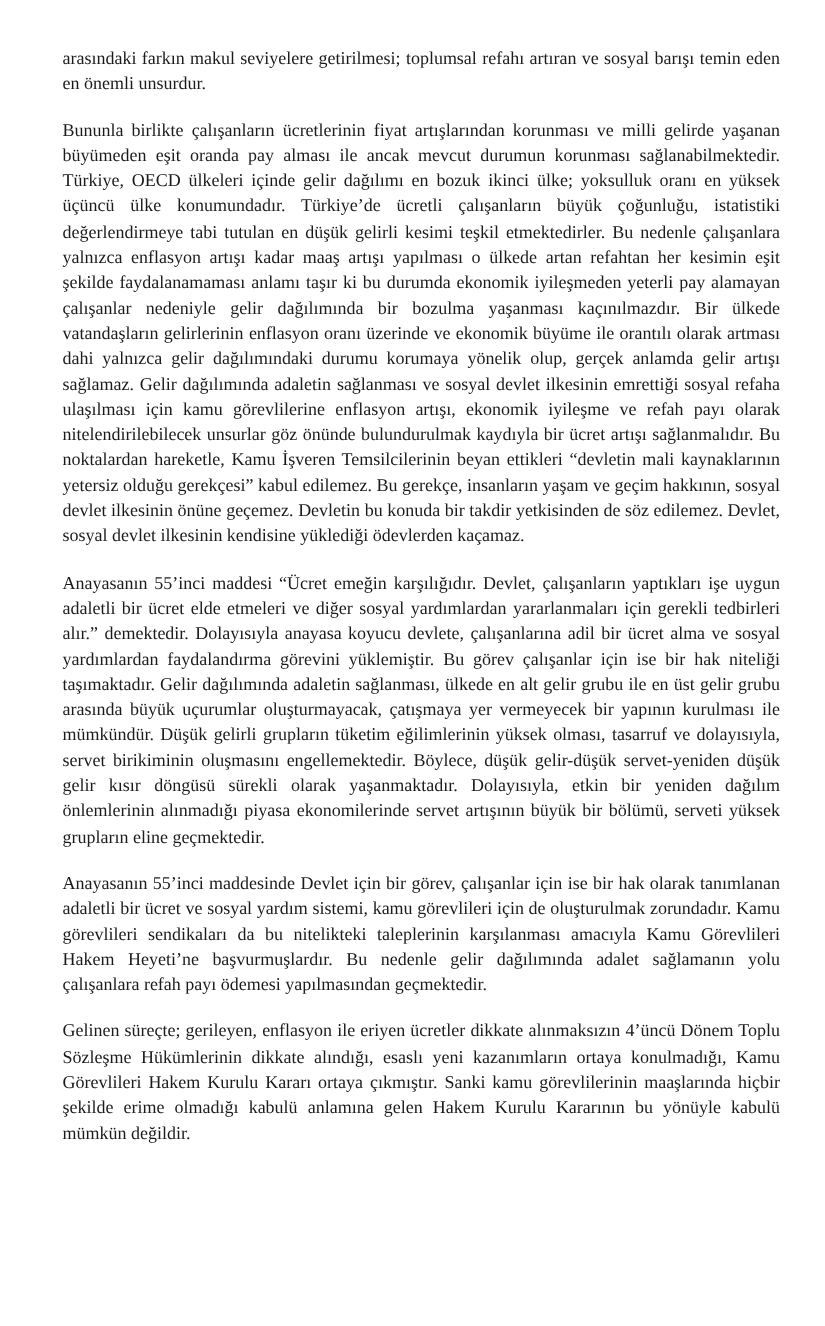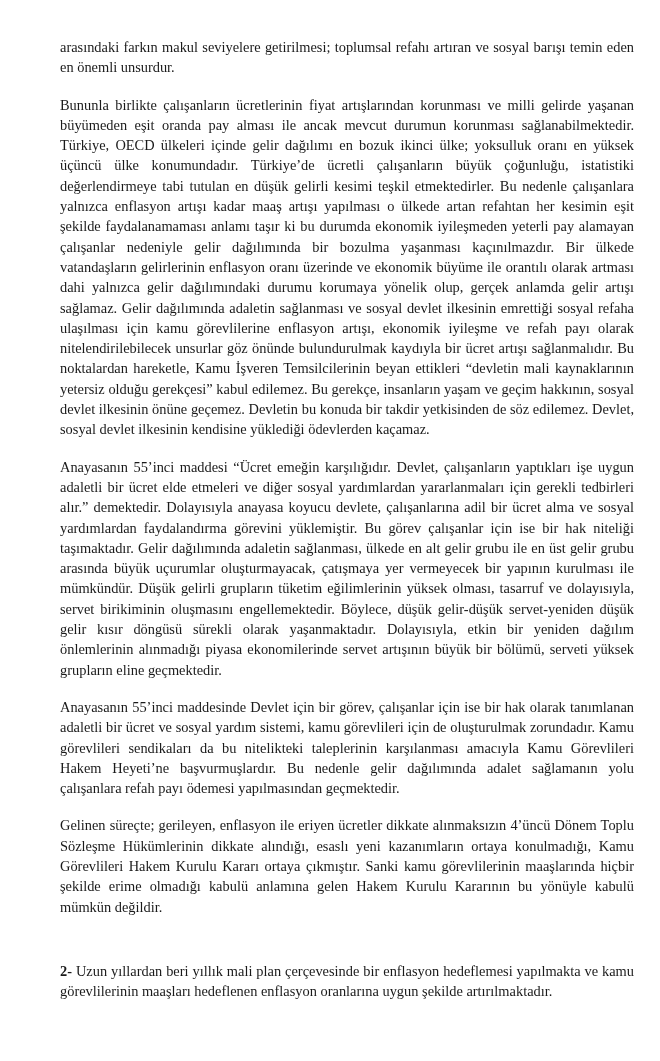--- a/index.html
+++ b/index.html
@@ -1,18 +1,18 @@
 <!DOCTYPE html>
 <html><head>
   <meta charset="utf-8">
   <style>
     html, body { margin: 0; padding: 0; background: #ffffff; }
     body { width: 660px; height: 1061px; overflow: hidden; position: relative; }
     .page {
-      position: absolute; left: 60px; top: 37px; width: 574px;
+      position: absolute; left: 50px; top: 37px; width: 574px;
       font-family: "Liberation Serif", "DejaVu Serif", serif;
       font-size: 14.4px; line-height: 20.3px; color: #1a1a1a;
       text-align: justify;
     }
     .page p { margin: 0; }
     .p-first { margin-bottom: 17px !important; }
     .p-gap { margin-bottom: 17px !important; }
     .p-item { margin-top: 44px !important; }
     .ul { text-decoration-thickness: 1px; text-underline-offset: 2px; }
     .num { font-weight: bold; }
@@ -24,14 +24,13 @@
   <p class="p-first">arasındaki farkın makul seviyelere getirilmesi; toplumsal refahı artıran ve sosyal barışı temin eden en önemli unsurdur.</p>
 
   <p class="p-gap"><span>Bununla birlikte çalışanların ücretlerinin fiyat artışlarından korunması ve milli gelirde yaşanan büyümeden eşit oranda pay alması ile ancak mevcut durumun korunması sağlanabilmektedir. Türkiye, OECD ülkeleri içinde gelir dağılımı en bozuk ikinci ülke; yoksulluk oranı en yüksek üçüncü ülke konumundadır. Türkiye’de ücretli çalışanların büyük çoğunluğu, istatistiki değerlendirmeye tabi tutulan en düşük gelirli kesimi teşkil etmektedirler. Bu nedenle çalışanlara yalnızca enflasyon artışı kadar maaş artışı yapılması o ülkede artan refahtan her kesimin eşit şekilde faydalanamaması anlamı taşır ki bu durumda ekonomik iyileşmeden yeterli pay alamayan çalışanlar nedeniyle gelir dağılımında bir bozulma yaşanması kaçınılmazdır. Bir ülkede vatandaşların gelirlerinin enflasyon oranı üzerinde ve ekonomik büyüme ile orantılı olarak artması dahi yalnızca gelir dağılımındaki durumu korumaya yönelik olup, gerçek anlamda gelir artışı sağlamaz. Gelir dağılımında adaletin sağlanması ve sosyal devlet ilkesinin emrettiği sosyal refaha ulaşılması için kamu görevlilerine enflasyon artışı, ekonomik iyileşme ve refah payı olarak nitelendirilebilecek unsurlar göz önünde bulundurulmak kaydıyla bir ücret artışı sağlanmalıdır. Bu noktalardan hareketle, Kamu İşveren Temsilcilerinin beyan ettikleri “devletin mali kaynakları</span><span class="ul">nın</span><span> yetersiz olduğu gerekçesi” kabul edilemez. Bu gerekç</span><span class="ul">e,</span><span> insanların yaşam ve geçim hakkının, sosyal devlet ilkesinin önüne geçemez. Devletin bu konuda bir takdir yetkisinden de söz edilemez. Devlet, sosyal devlet ilkesinin kendisine yüklediği ödevlerden kaçamaz.</span></p>
 
   <p class="p-gap">Anayasanın 55’inci maddesi “Ücret emeğin karşılığıdır. Devlet, çalışanların yaptıkları işe uygun adaletli bir ücret elde etmeleri ve diğer sosyal yardımlardan yararlanmaları için gerekli tedbirleri alır.” demektedir. Dolayısıyla anayasa koyucu devlete, çalışanlarına adil bir ücret alma ve sosyal yardımlardan faydalandırma görevini yüklemiştir. Bu görev çalışanlar için ise bir hak niteliği taşımaktadır. Gelir dağılımında adaletin sağlanması, ülkede en alt gelir grubu ile en üst gelir grubu arasında büyük uçurumlar oluşturmayacak, çatışmaya yer vermeyecek bir yapının kurulması ile mümkündür. Düşük gelirli grupların tüketim eğilimlerinin yüksek olması, tasarruf ve dolayısıyla, servet birikiminin oluşmasını engellemektedir. Böylece, düşük gelir-düşük servet-yeniden düşük gelir kısır döngüsü sürekli olarak yaşanmaktadır.  Dolayısıyla, etkin bir yeniden dağılım önlemlerinin alınmadığı piyasa ekonomilerinde servet artışının büyük bir bölümü, serveti yüksek grupların eline geçmektedir.</p>
 
   <p class="p-gap">Anayasanın 55’inci maddesinde Devlet için bir görev, çalışanlar için ise bir hak olarak tanımlanan adaletli bir ücret ve sosyal yardım sistemi, kamu görevlileri için de oluşturulmak zorundadır. Kamu görevlileri sendikaları da bu nitelikteki taleplerinin karşılanması amacıyla Kamu Görevlileri Hakem Heyeti’ne başvurmuşlardır. Bu nedenle gelir dağılımında adalet sağlamanın yolu çalışanlara refah payı ödemesi yapılmasından geçmektedir.</p>
 
   <p>Gelinen süreçte; gerileyen, enflasyon ile eriyen ücretler dikkate alınmaksızın 4’üncü Dönem Toplu Sözleşme Hükümlerinin dikkate alındığı, esaslı yeni kazanımların ortaya konulmadığı, Kamu Görevlileri Hakem Kurulu Kararı ortaya çıkmıştır. Sanki kamu görevlilerinin maaşlarında hiçbir şekilde erime olmadığı kabulü anlamına gelen Hakem Kurulu Kararının bu yönüyle kabulü mümkün değildir.</p>
 
-  <p class="p-item"><span class="num">2-</span><span> Uzun yıllardan beri yıllık mali plan çerçevesinde bir enflasyon hedeflemesi yapılmakta ve kamu görevlilerinin maaşları hedeflenen enflasyon oranlarına uygun şekilde artırılmaktadır.</span></p>
 </div>
 
 </body></html>

